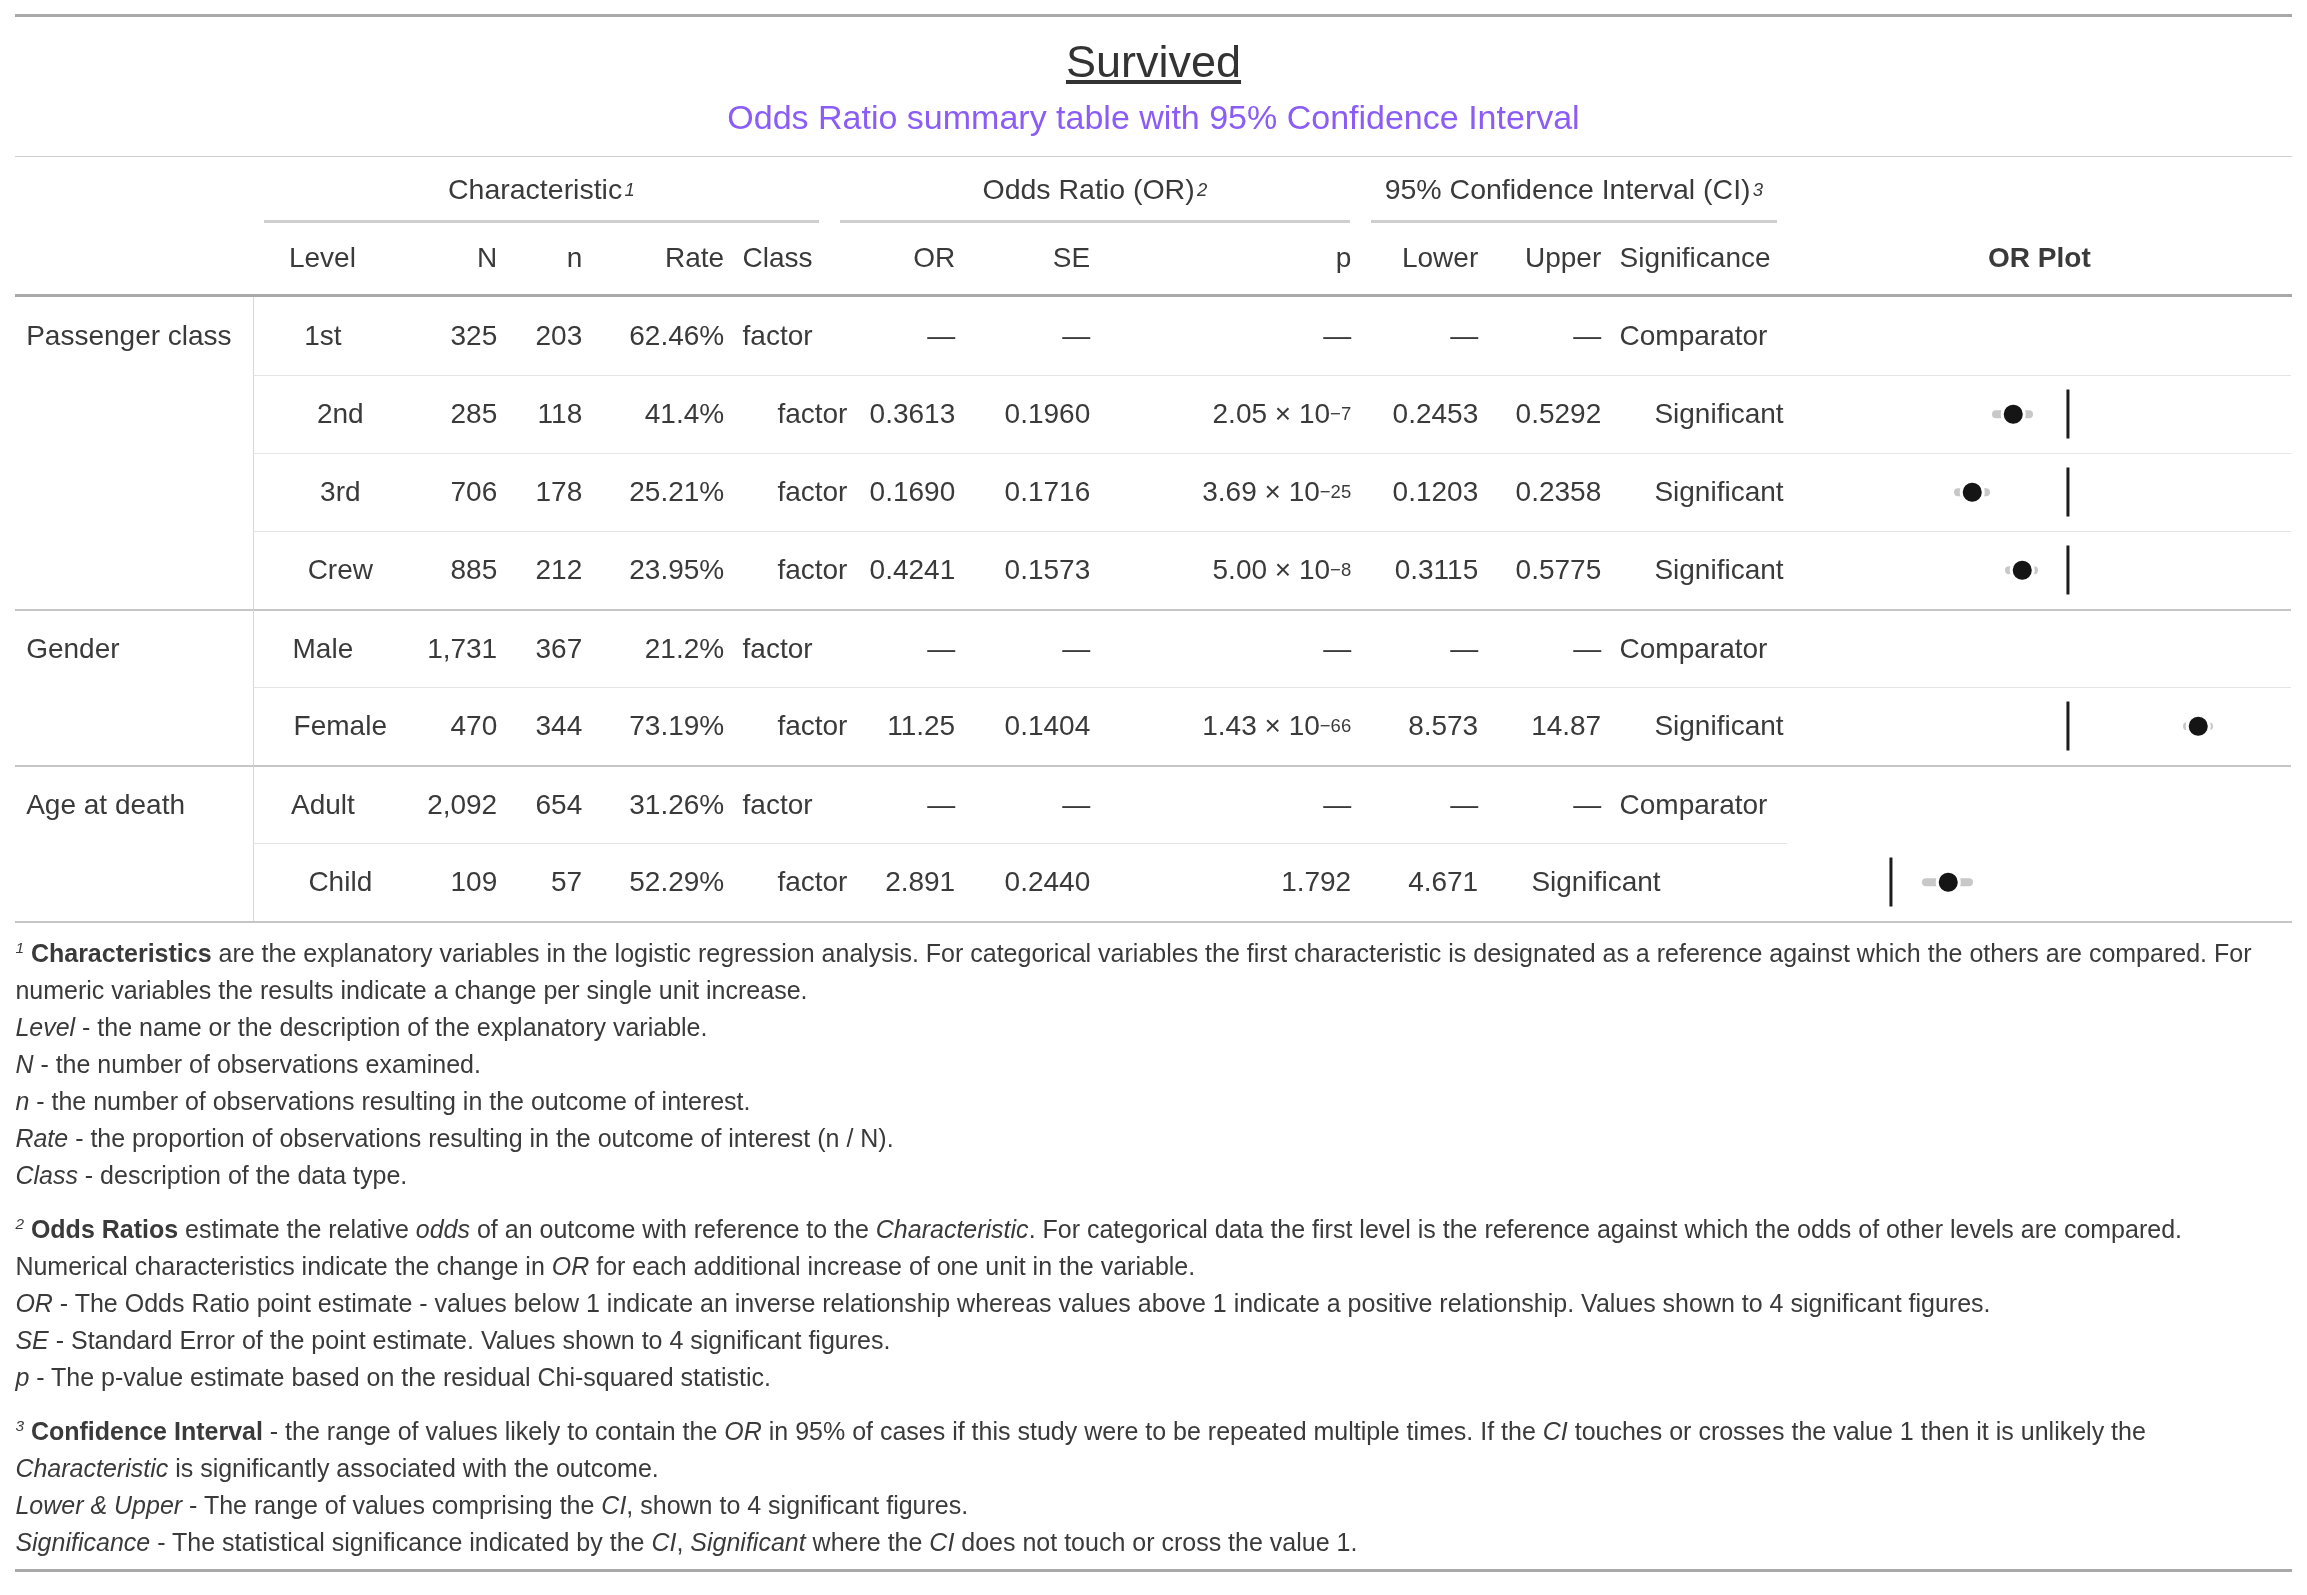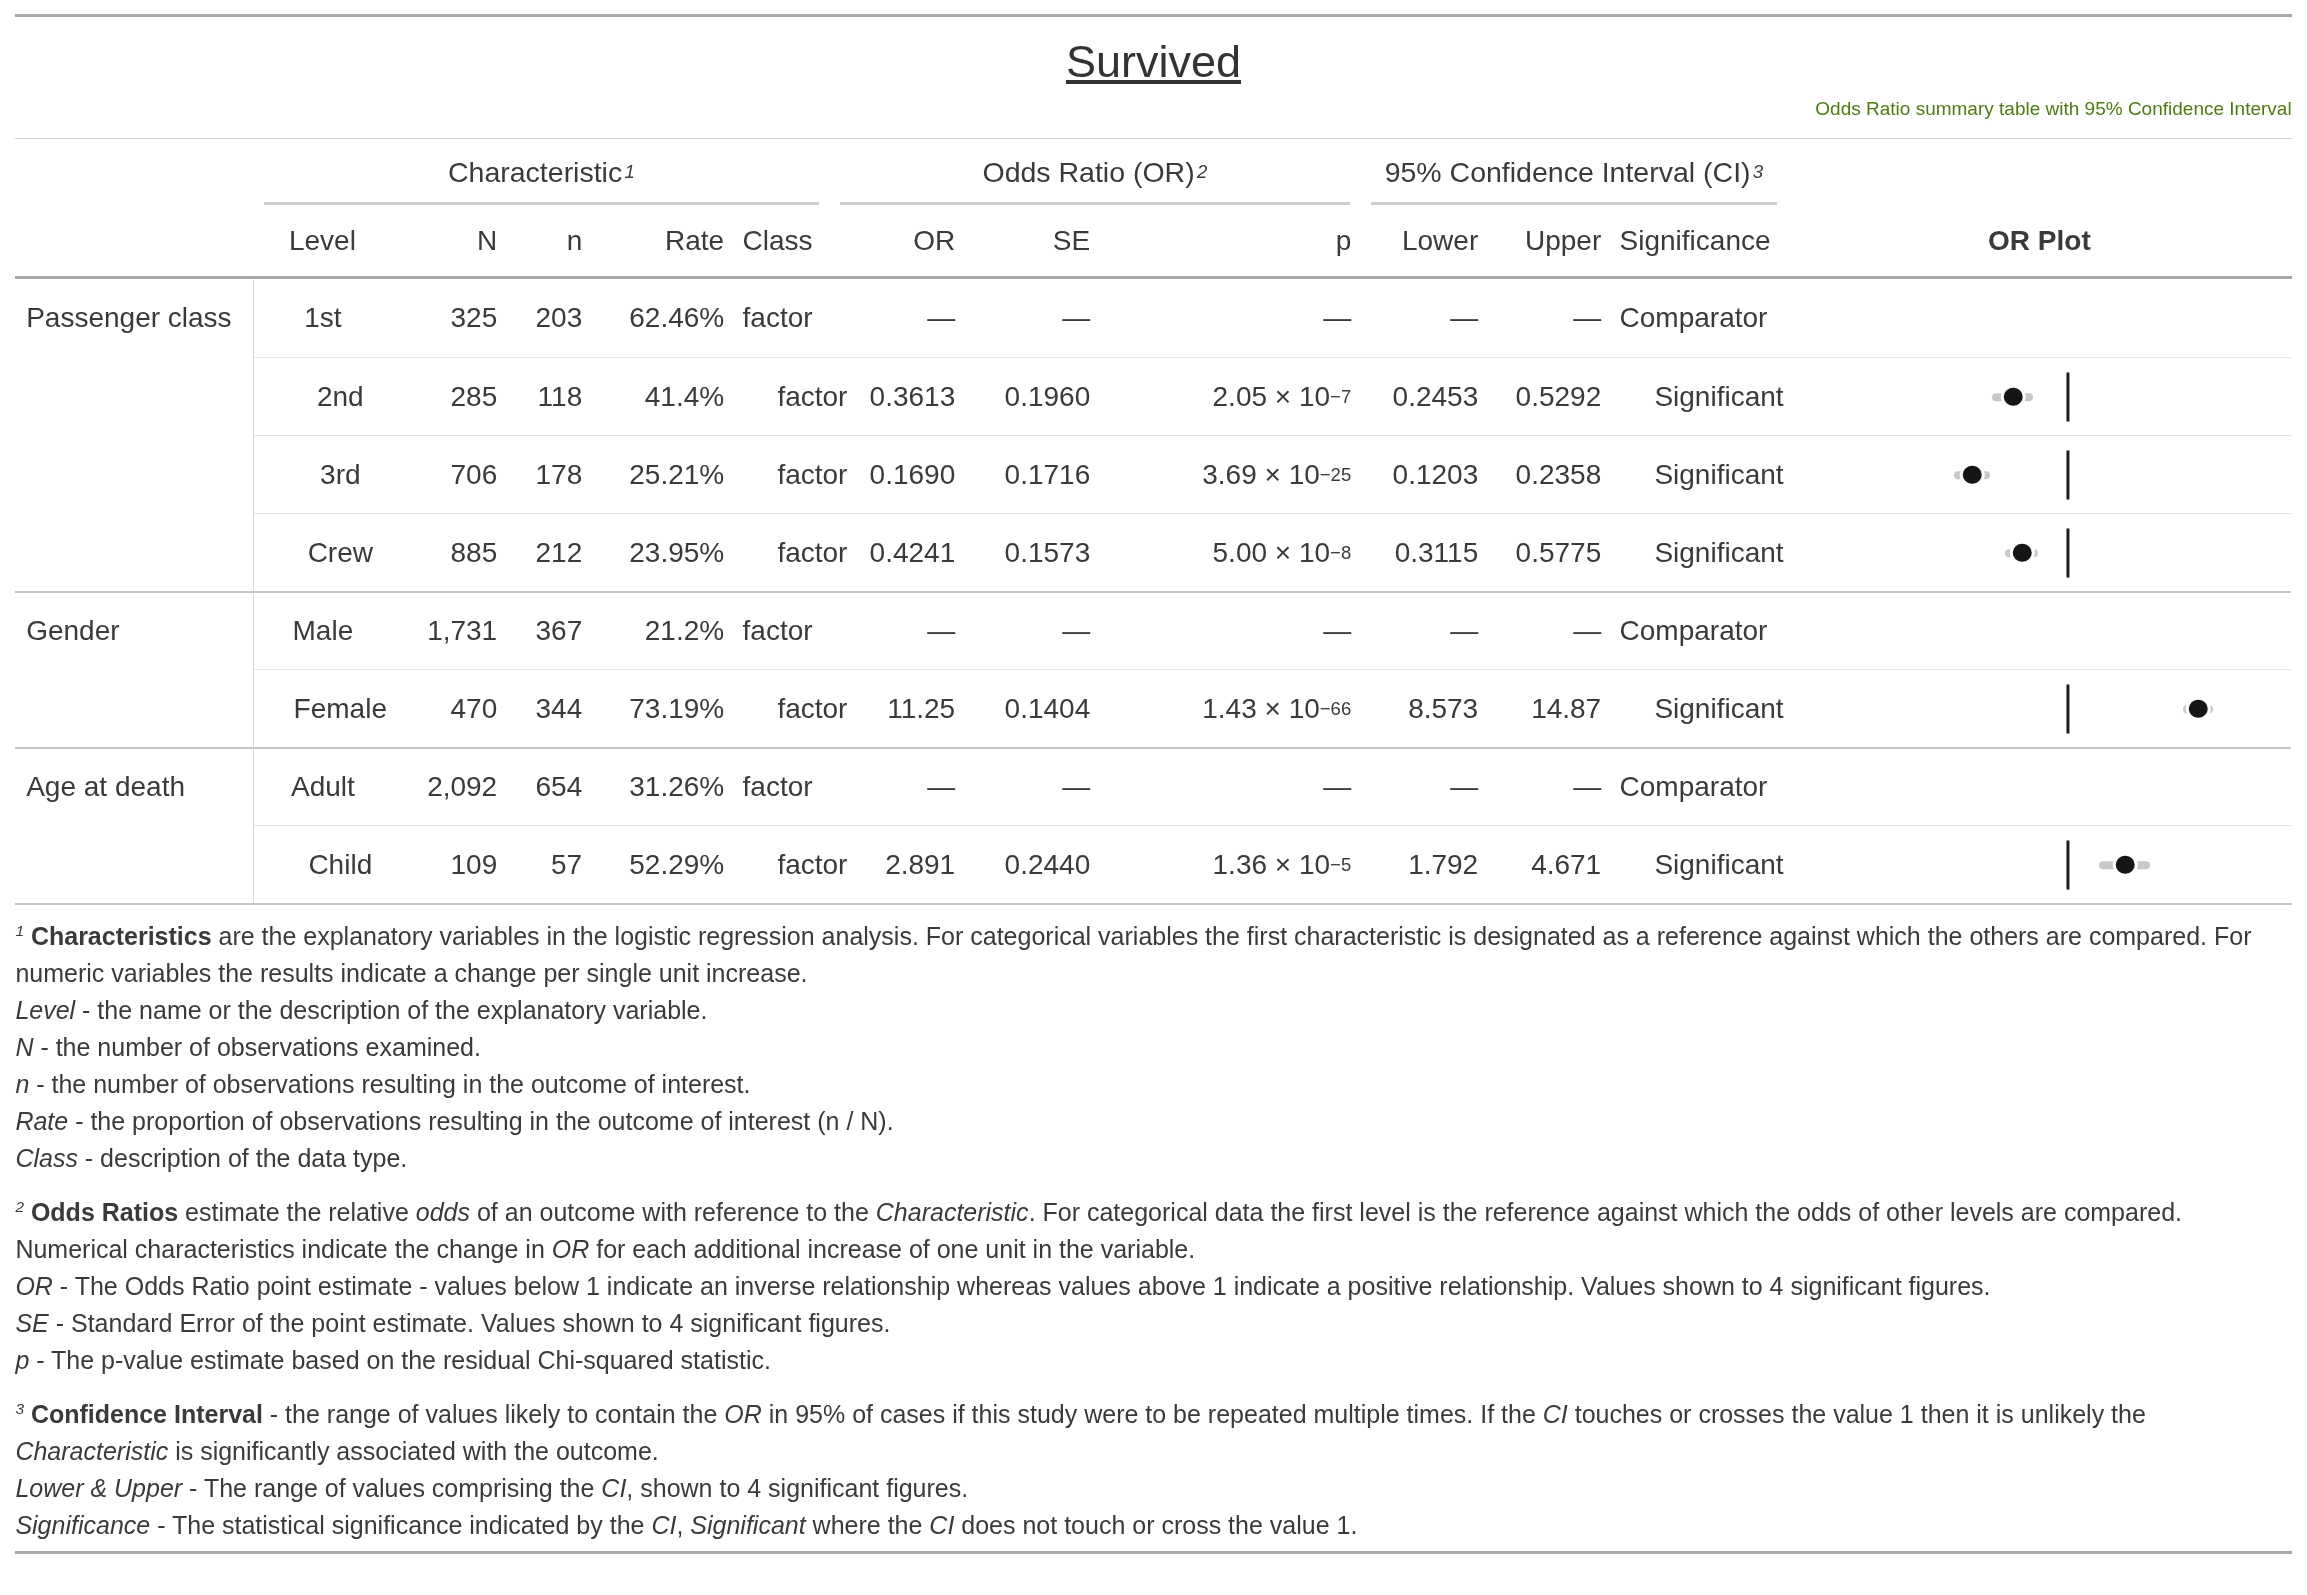--- a/index.html
+++ b/index.html
@@ -11,21 +11,21 @@
     --divider:#d8d8d8;
     --underline:#cfcfcf;
   }
   html,body{margin:0;padding:0;background:#ffffff;}
   body{width:2307px;height:1596px;overflow:hidden;
        font-family:"Liberation Sans","DejaVu Sans",sans-serif;color:var(--text);}
   .page{padding:0 15.4px;}
   .rule-top{border-top:3.1px solid var(--rule-strong);margin-top:14px;}
   .rule-bottom{border-top:3.1px solid var(--rule-strong);margin-top:7.7px;}
   .title{margin-top:18.5px;text-align:center;font-size:45px;color:#333333;line-height:1.15;text-decoration:underline;}
-  .subtitle{margin-top:10.8px;text-align:right;font-size:19px;color:#4d7c0f;line-height:1.15;}
+  .subtitle{margin-top:10.8px;text-align:center;font-size:34px;color:#8b5cf6;line-height:1.15;}
   .rule-sub{border-top:1.5px solid #cfcfcf;margin-top:18.5px;}
 
   .grid-row{display:grid;grid-template-columns:var(--cols);}
   .cell{display:flex;align-items:center;padding:0 9.2px;box-sizing:border-box;
         font-size:28px;white-space:nowrap;}
 
   
   .hgroup-row{height:66px;}
   .hg{position:relative;display:flex;align-items:center;justify-content:center;
       font-size:28.5px;box-sizing:border-box;}
@@ -255,24 +255,20 @@
   </div>
       <div class="grid-row trow sep-light">
     <div class="cell c-group"></div>
     <div class="cell c-level">Child</div>
     <div class="cell c-num c-N">109</div>
     <div class="cell c-num c-n">57</div>
     <div class="cell c-num c-rate">52.29%</div>
     <div class="cell c-class">factor</div>
     <div class="cell c-num c-or">2.891</div>
     <div class="cell c-num c-se">0.2440</div>
-    <div class="cell c-num c-p">
-          <span>1.36 × 10</span>
-          <sup class="seg-sup">−5</sup>
-        </div>
     <div class="cell c-num c-lower">1.792</div>
     <div class="cell c-num c-upper">4.671</div>
     <div class="cell c-sig">Significant</div>
     <div class="cell c-plot">
       <div class="refline" style="left: 281px;"></div>
       <div class="ciband" style="left: 312px; width: 51px;"></div>
       <div class="ordot" style="left: 338px;"></div>
     </div>
   </div>
     </div>

